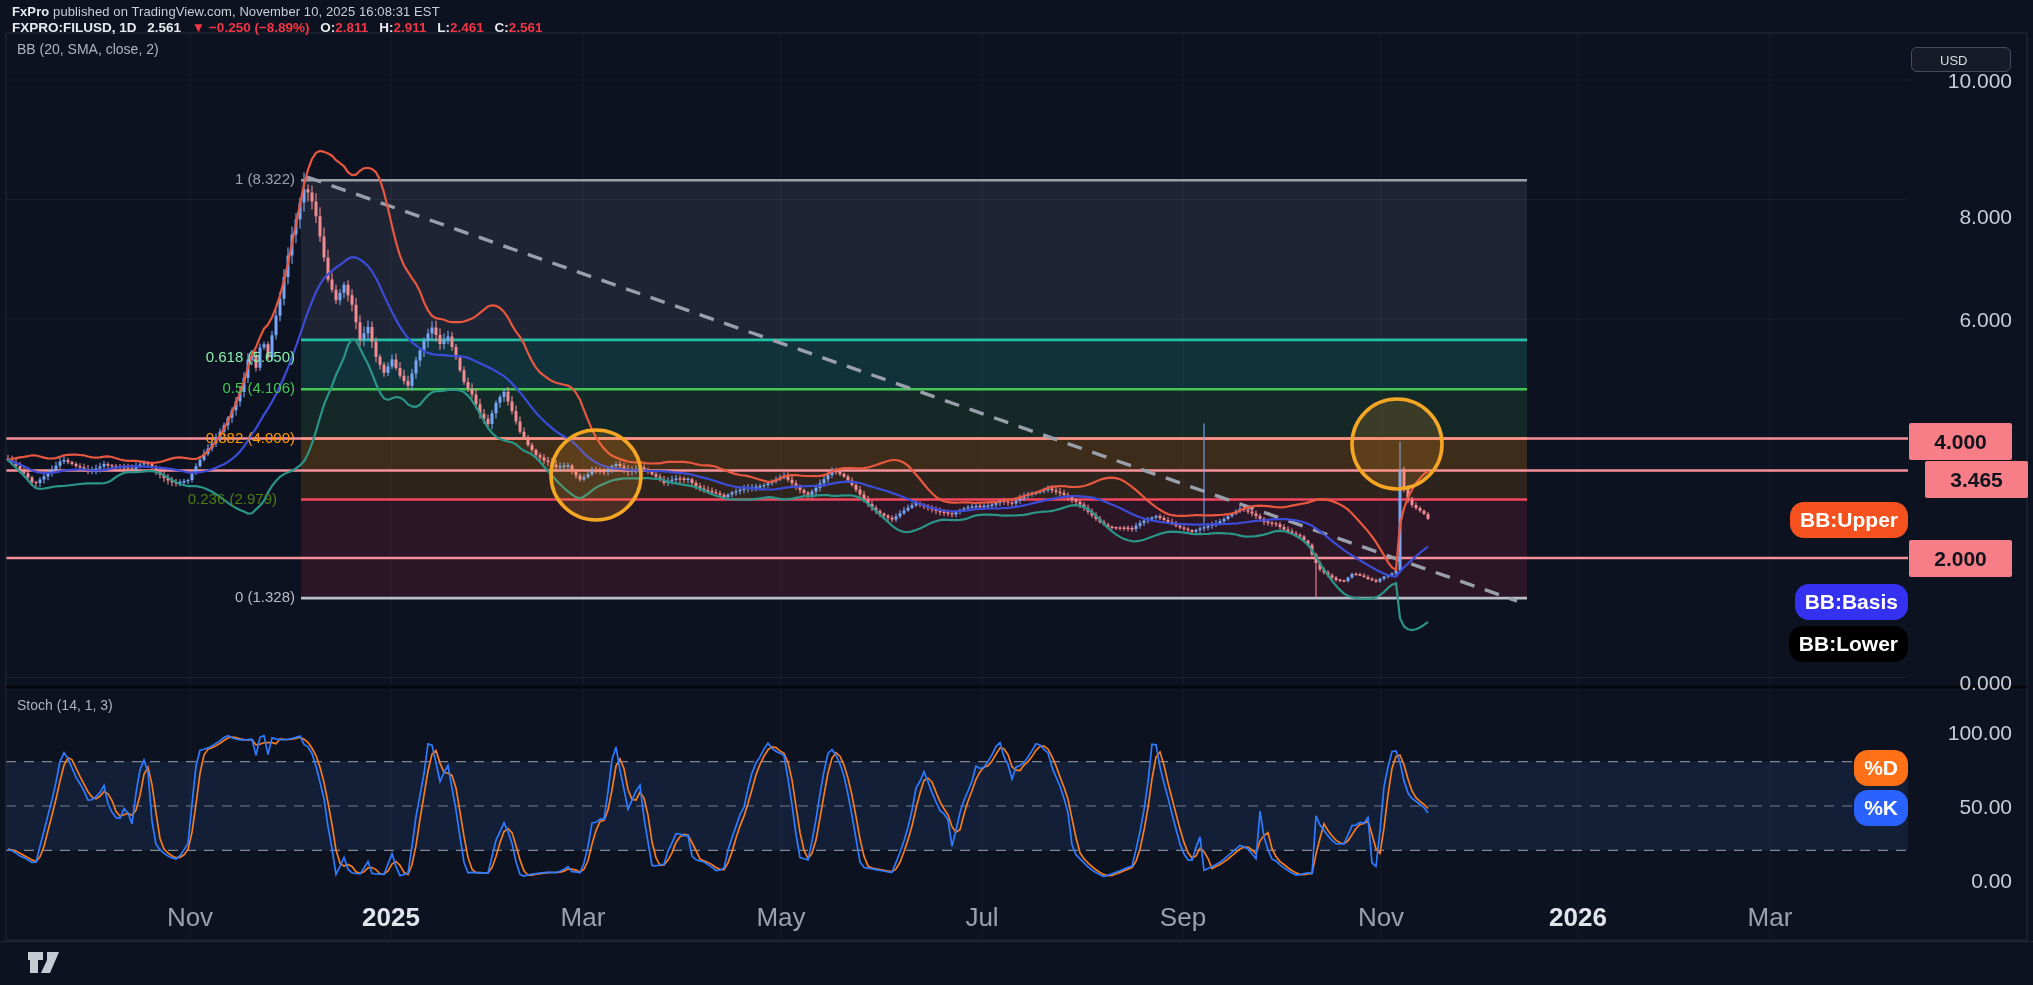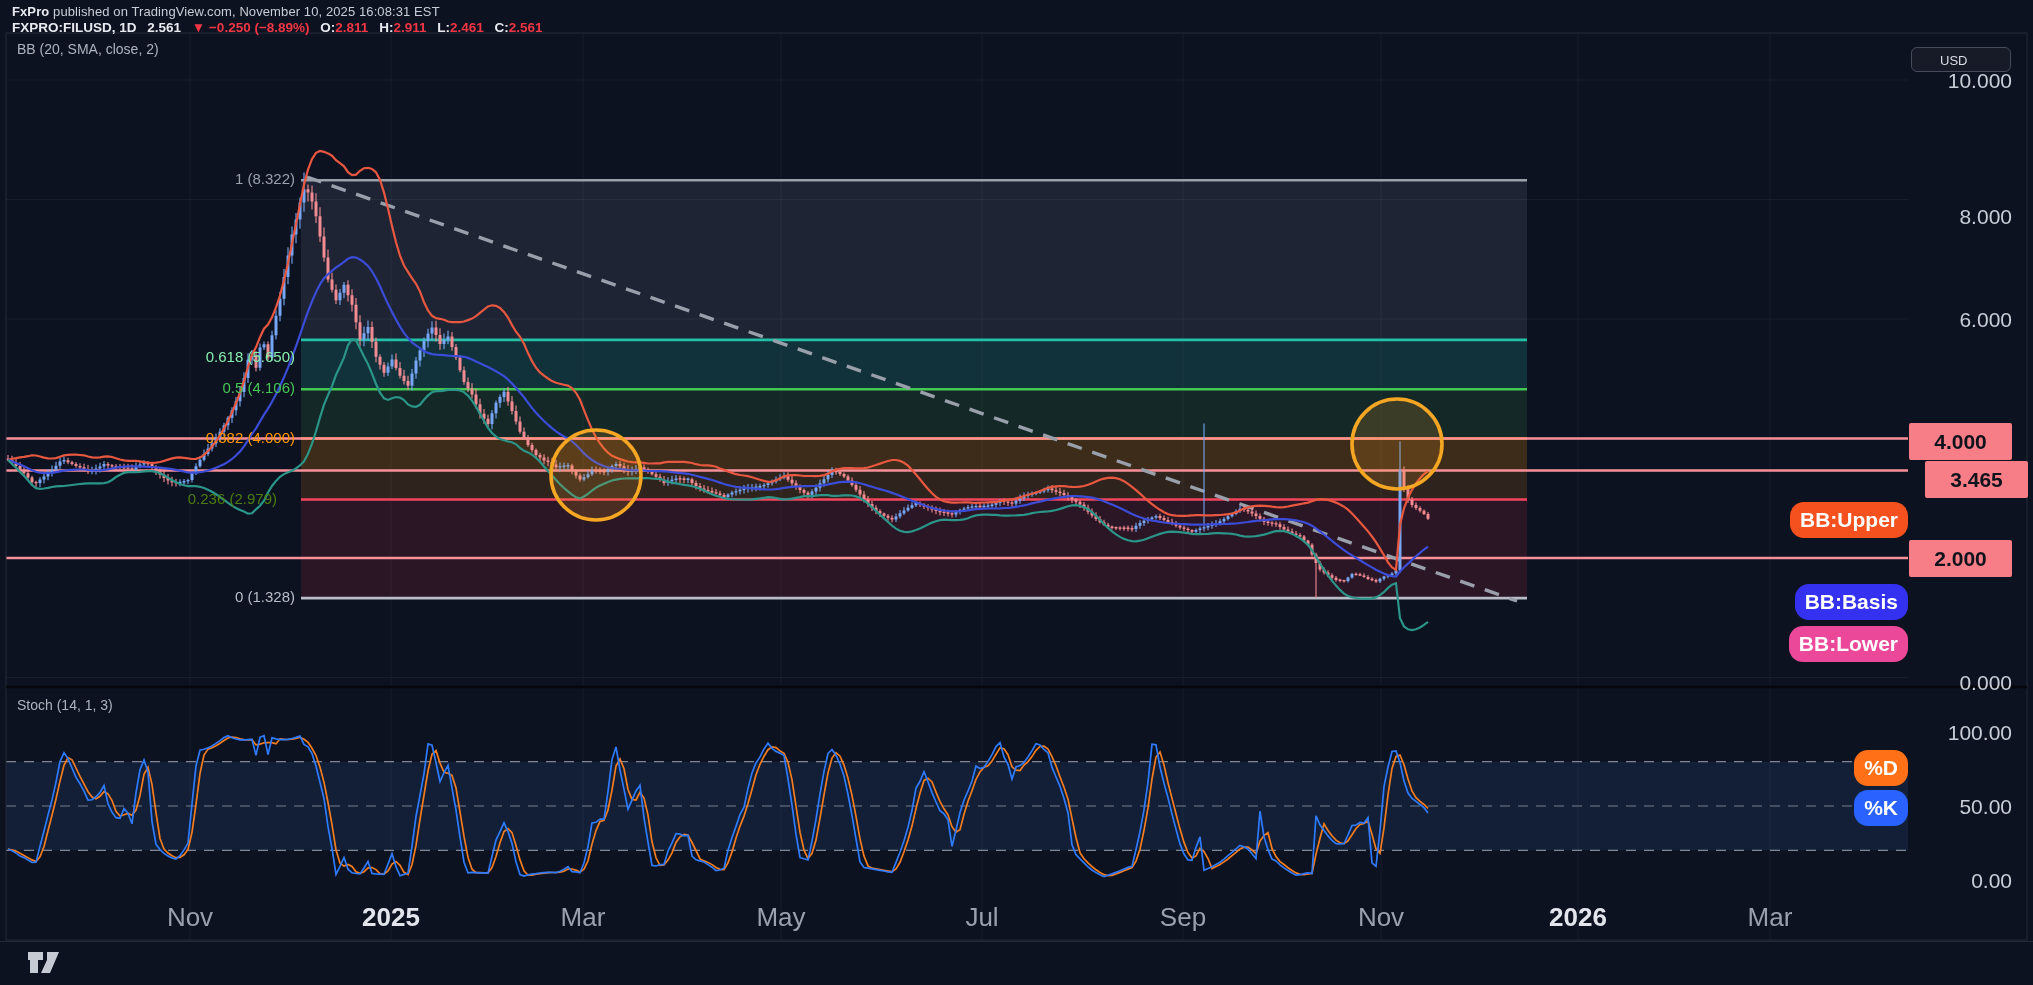--- a/index.html
+++ b/index.html
@@ -28,21 +28,21 @@
   .tax{top:902px;font-size:26px;color:#9aa0ac;transform:translateX(-50%);white-space:nowrap;}
   .tax.bold{font-weight:bold;color:#e2e5ec;}
   .fibl{font-size:15px;text-align:right;white-space:nowrap;transform:translateX(-100%);}
   
   .price-badge{left:1909px;width:103px;height:37px;background:#f77e86;color:#10131c;
     font-size:21px;font-weight:bold;text-align:center;line-height:37px;border-radius:2px;}
   .name-badge{right:125px;height:36px;color:#fff;font-size:21px;font-weight:bold;
     line-height:36px;padding:0 10px;border-radius:14px;white-space:nowrap;}
   #badge-bb-upper{top:502px;background:#f4511e;}
   #badge-bb-basis{top:584px;background:#3432f0;}
-  #badge-bb-lower{top:626px;background:#ec4899;}
+  #badge-bb-lower{top:626px;background:#000000;}
   #badge-pd{top:750px;background:#ff7017;}
   #badge-pk{top:790px;background:#2962ff;}
   #badge-l4{top:423px;}
   #badge-l3465{top:461px;margin-left:16px;}
   #badge-l2{top:540px;}
   
   .attr-bar{left:0;top:941px;width:2033px;height:44px;border-top:1px solid #262b38;}
   .tv-logo{left:28px;top:951px;}
   .tv-text{left:68px;top:952px;font-size:22px;font-weight:bold;color:#c6cad3;margin-top:38px;}
 </style>

